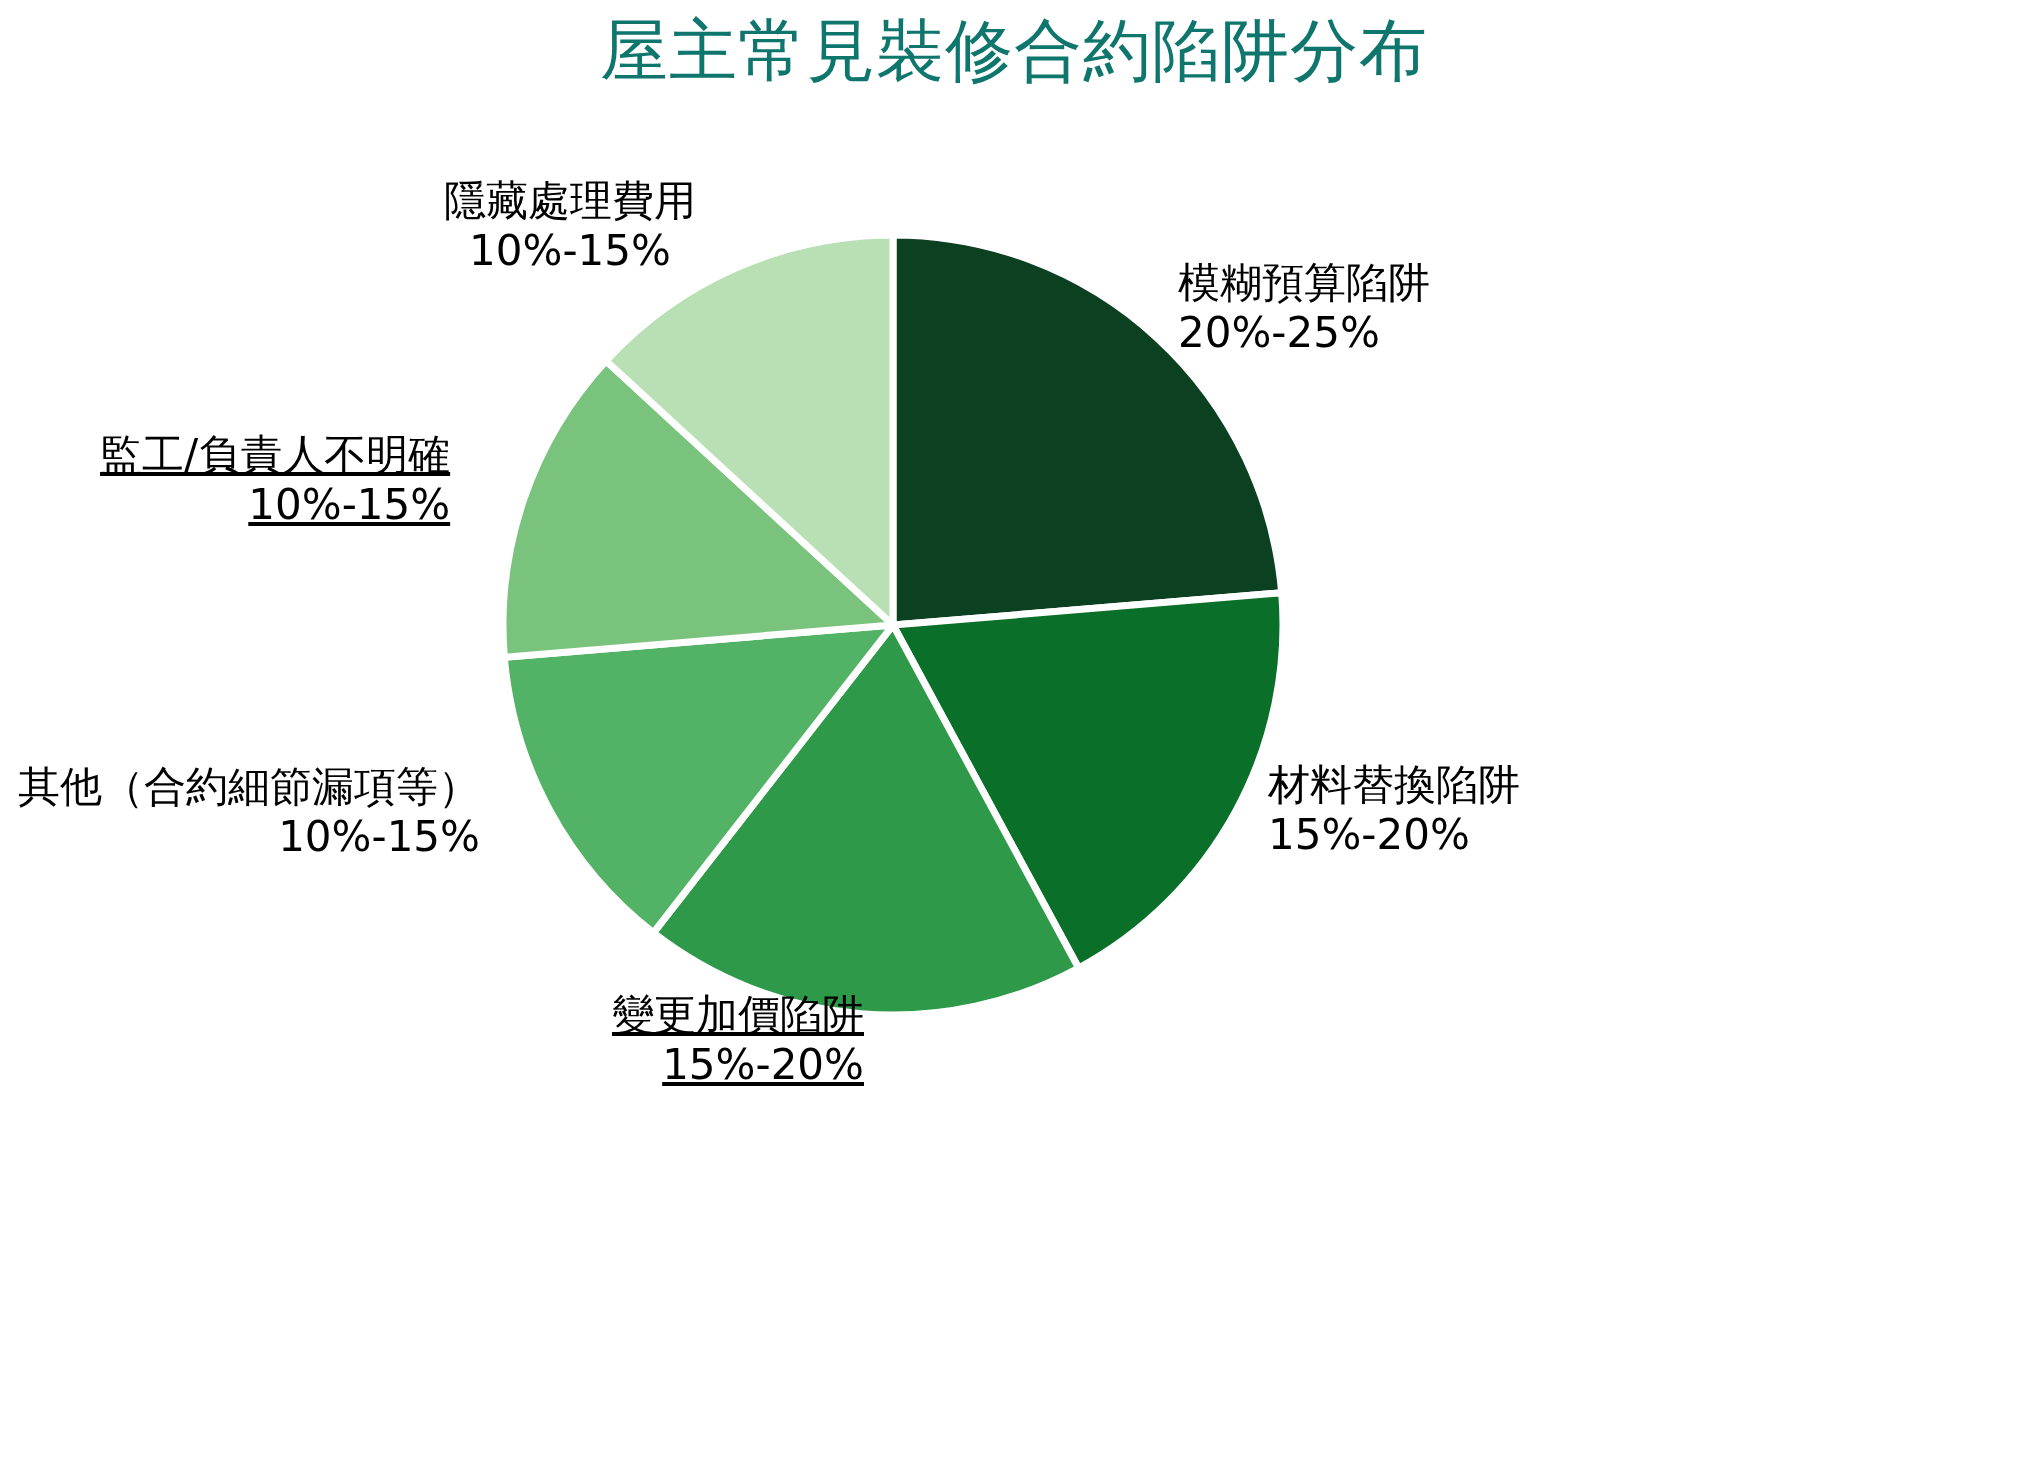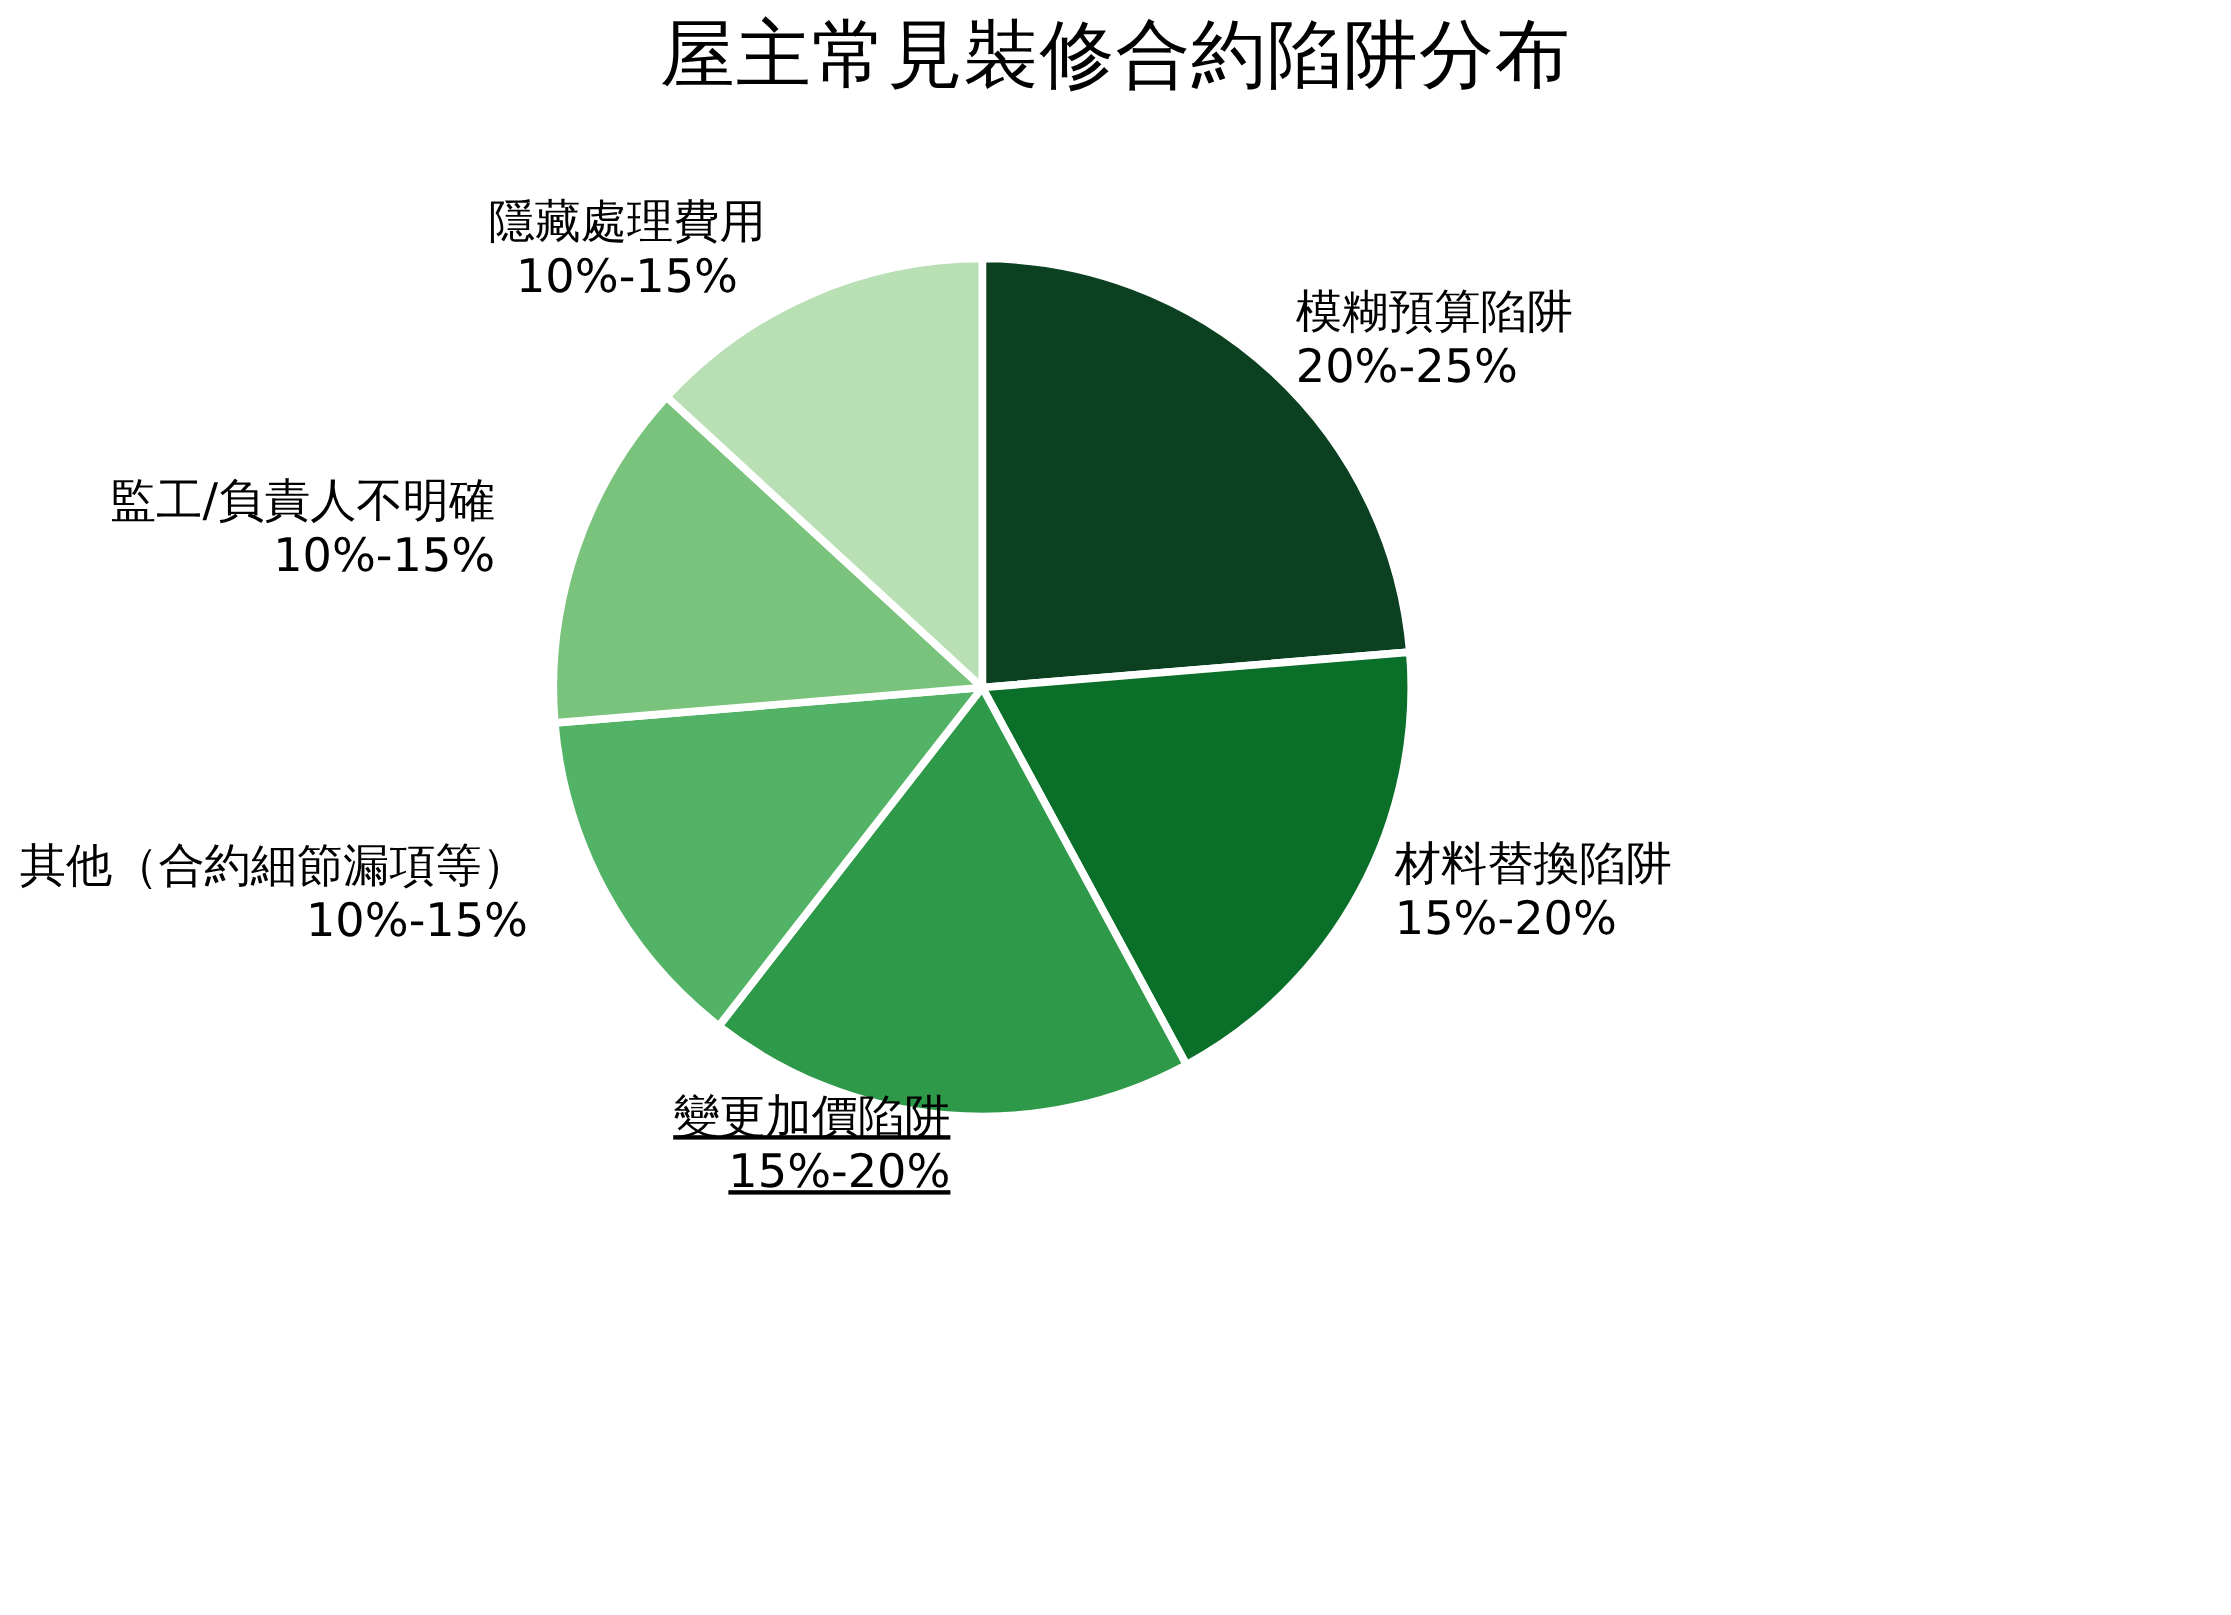--- a/index.html
+++ b/index.html
@@ -22,21 +22,21 @@
   .chart-title {
     position: absolute;
     top: 8px;
     left: 0;
     width: 2028px;
     text-align: center;
     font-size: 68px;
     line-height: 1.25;
     font-weight: 400;
     letter-spacing: 1px;
-    color: #000000;
+    color: #0f766e;
     white-space: nowrap;
   }
   .pie-svg {
     position: absolute;
     left: 0;
     top: 0;
     width: 2028px;
     height: 1468px;
   }
   .slice-label {
@@ -72,20 +72,21 @@
   .label-other {
     left: 18px;
     top: 762px;
     text-align: right;
   }
   
   .label-supervisor {
     left: 100px;
     top: 430px;
     text-align: right;
+    text-decoration: underline;
   }
   
   .label-hidden {
     left: 444px;
     top: 176px;
     text-align: center;
   }
   .label-other .lbl-name,
   .label-supervisor .lbl-name { text-align: right; }
   .label-other .lbl-value,

